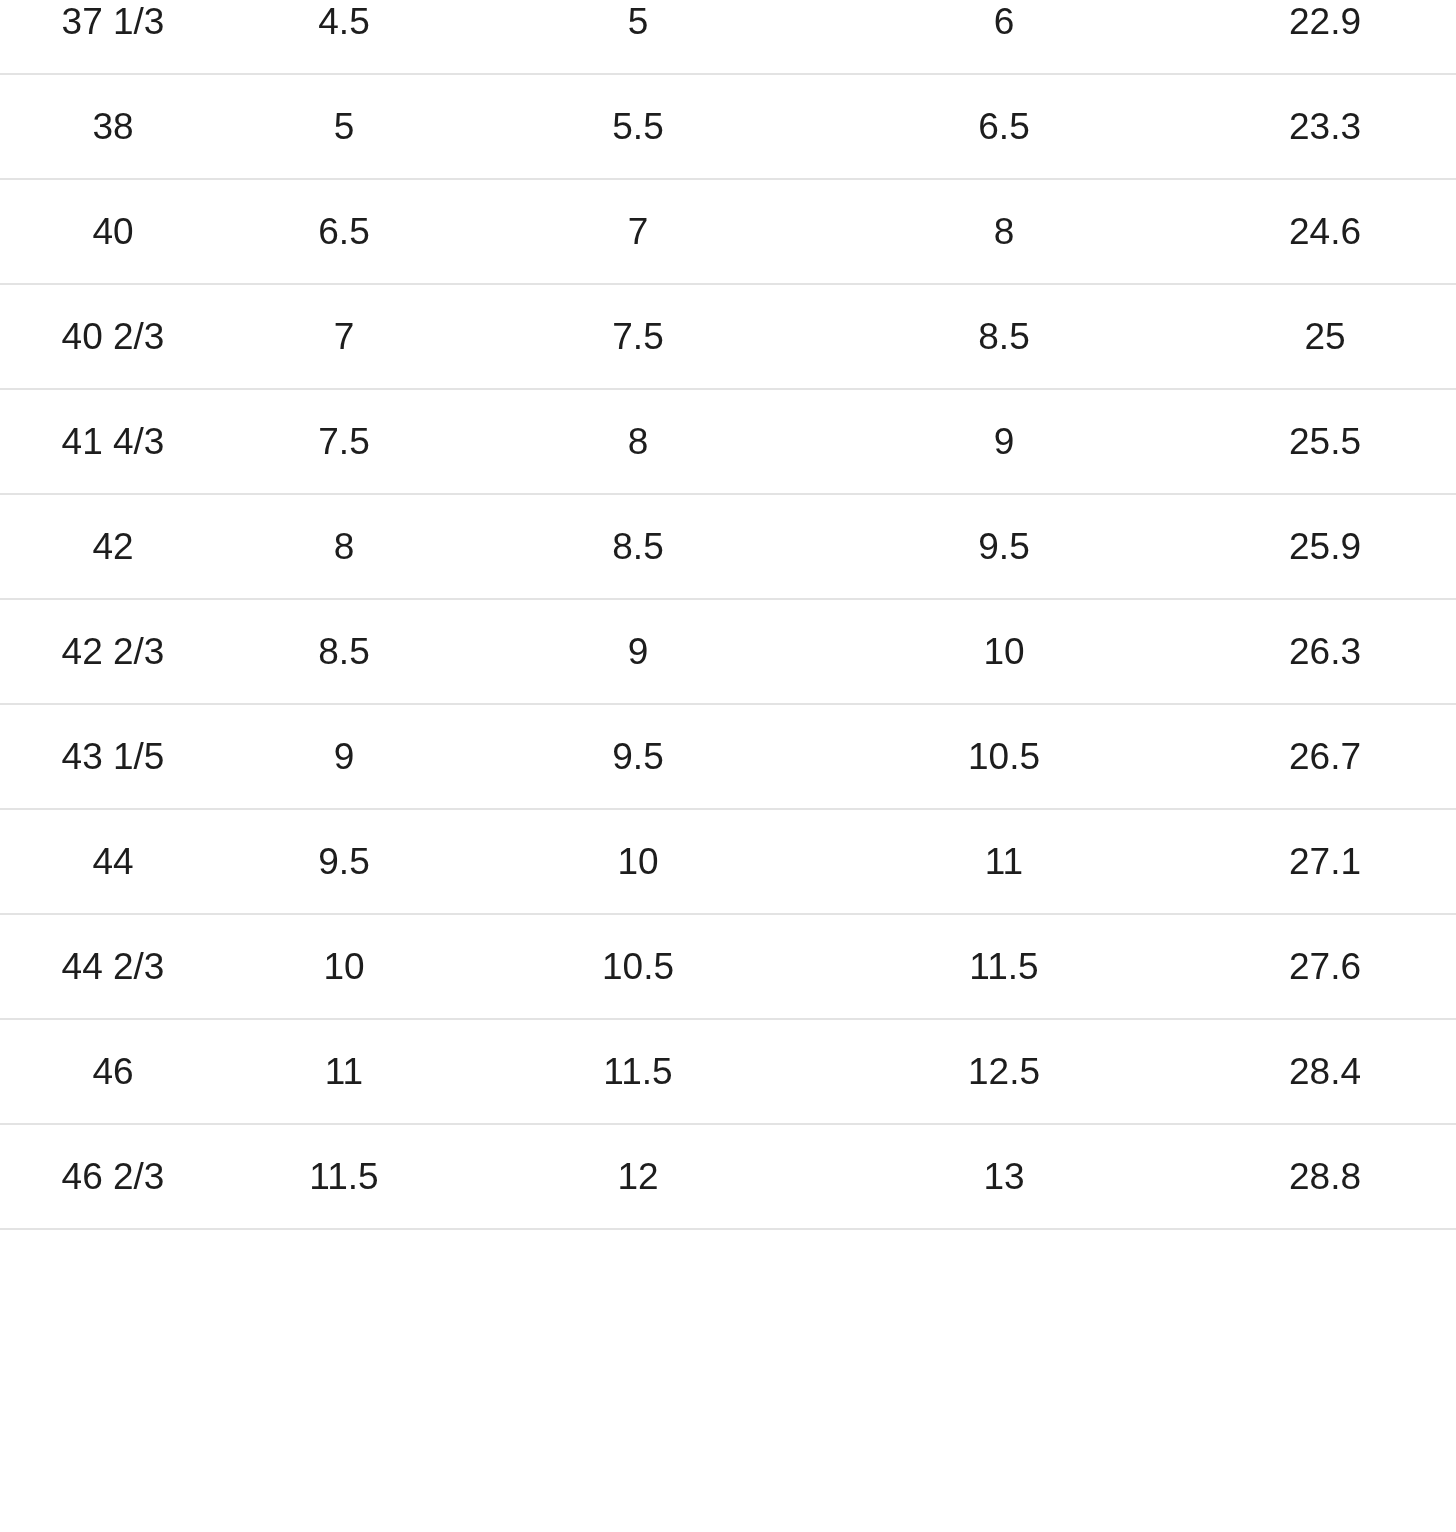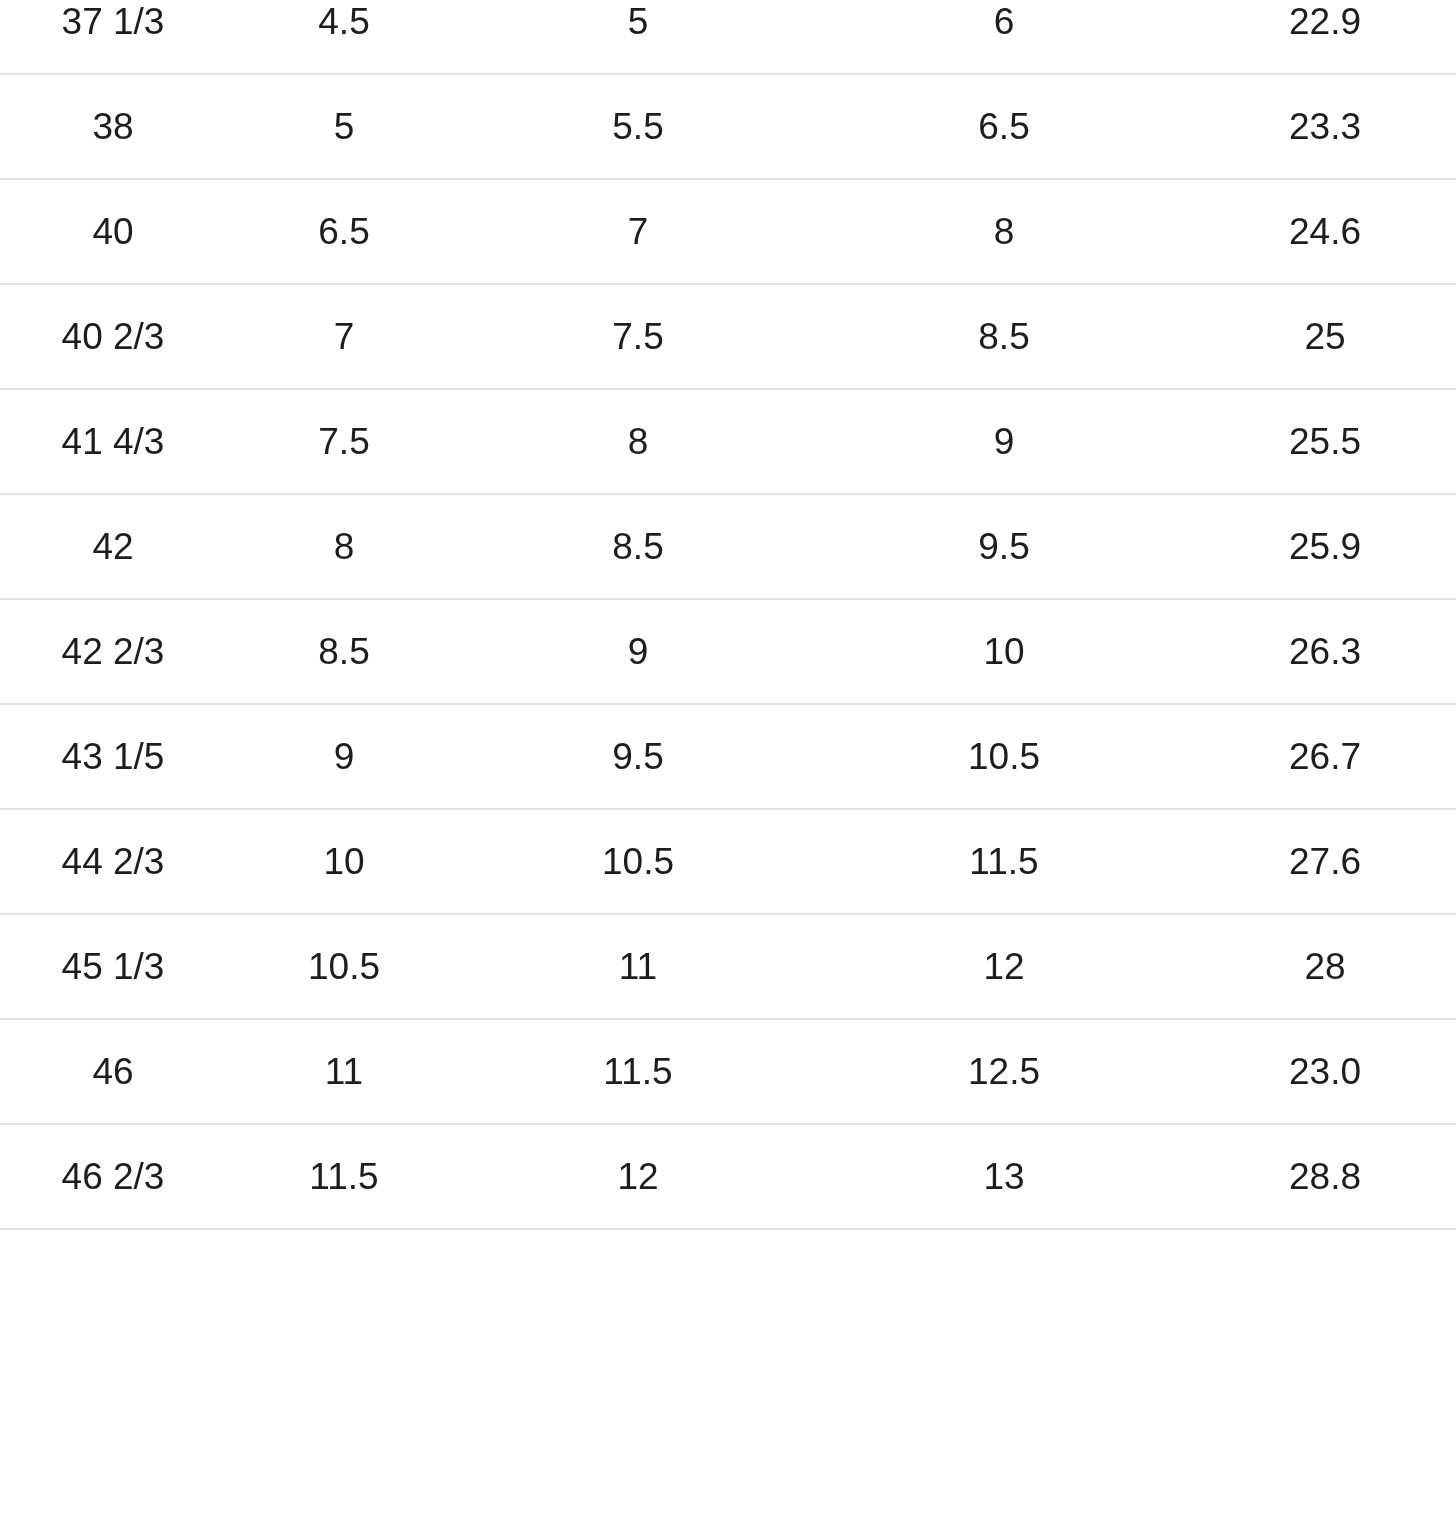--- a/index.html
+++ b/index.html
@@ -103,39 +103,39 @@
         <td class="col-cm">26.3</td>
       </tr>
       <tr>
         <td class="col-eu">43 1/5</td>
         <td class="col-us-w">9</td>
         <td class="col-us-m">9.5</td>
         <td class="col-uk">10.5</td>
         <td class="col-cm">26.7</td>
       </tr>
       <tr>
+        <td class="col-eu">44</td>
+        <td class="col-us-w">9.5</td>
+        <td class="col-us-m">10</td>
+        <td class="col-uk">11</td>
+        <td class="col-cm">27.1</td>
+      </tr>
+      <tr>
         <td class="col-eu">44 2/3</td>
         <td class="col-us-w">10</td>
         <td class="col-us-m">10.5</td>
         <td class="col-uk">11.5</td>
         <td class="col-cm">27.6</td>
       </tr>
       <tr>
-        <td class="col-eu">45 1/3</td>
-        <td class="col-us-w">10.5</td>
-        <td class="col-us-m">11</td>
-        <td class="col-uk">12</td>
-        <td class="col-cm">28</td>
-      </tr>
-      <tr>
         <td class="col-eu">46</td>
         <td class="col-us-w">11</td>
         <td class="col-us-m">11.5</td>
         <td class="col-uk">12.5</td>
-        <td class="col-cm">23.0</td>
+        <td class="col-cm">28.4</td>
       </tr>
       <tr>
         <td class="col-eu">46 2/3</td>
         <td class="col-us-w">11.5</td>
         <td class="col-us-m">12</td>
         <td class="col-uk">13</td>
         <td class="col-cm">28.8</td>
       </tr>
     </tbody>
 </table>

